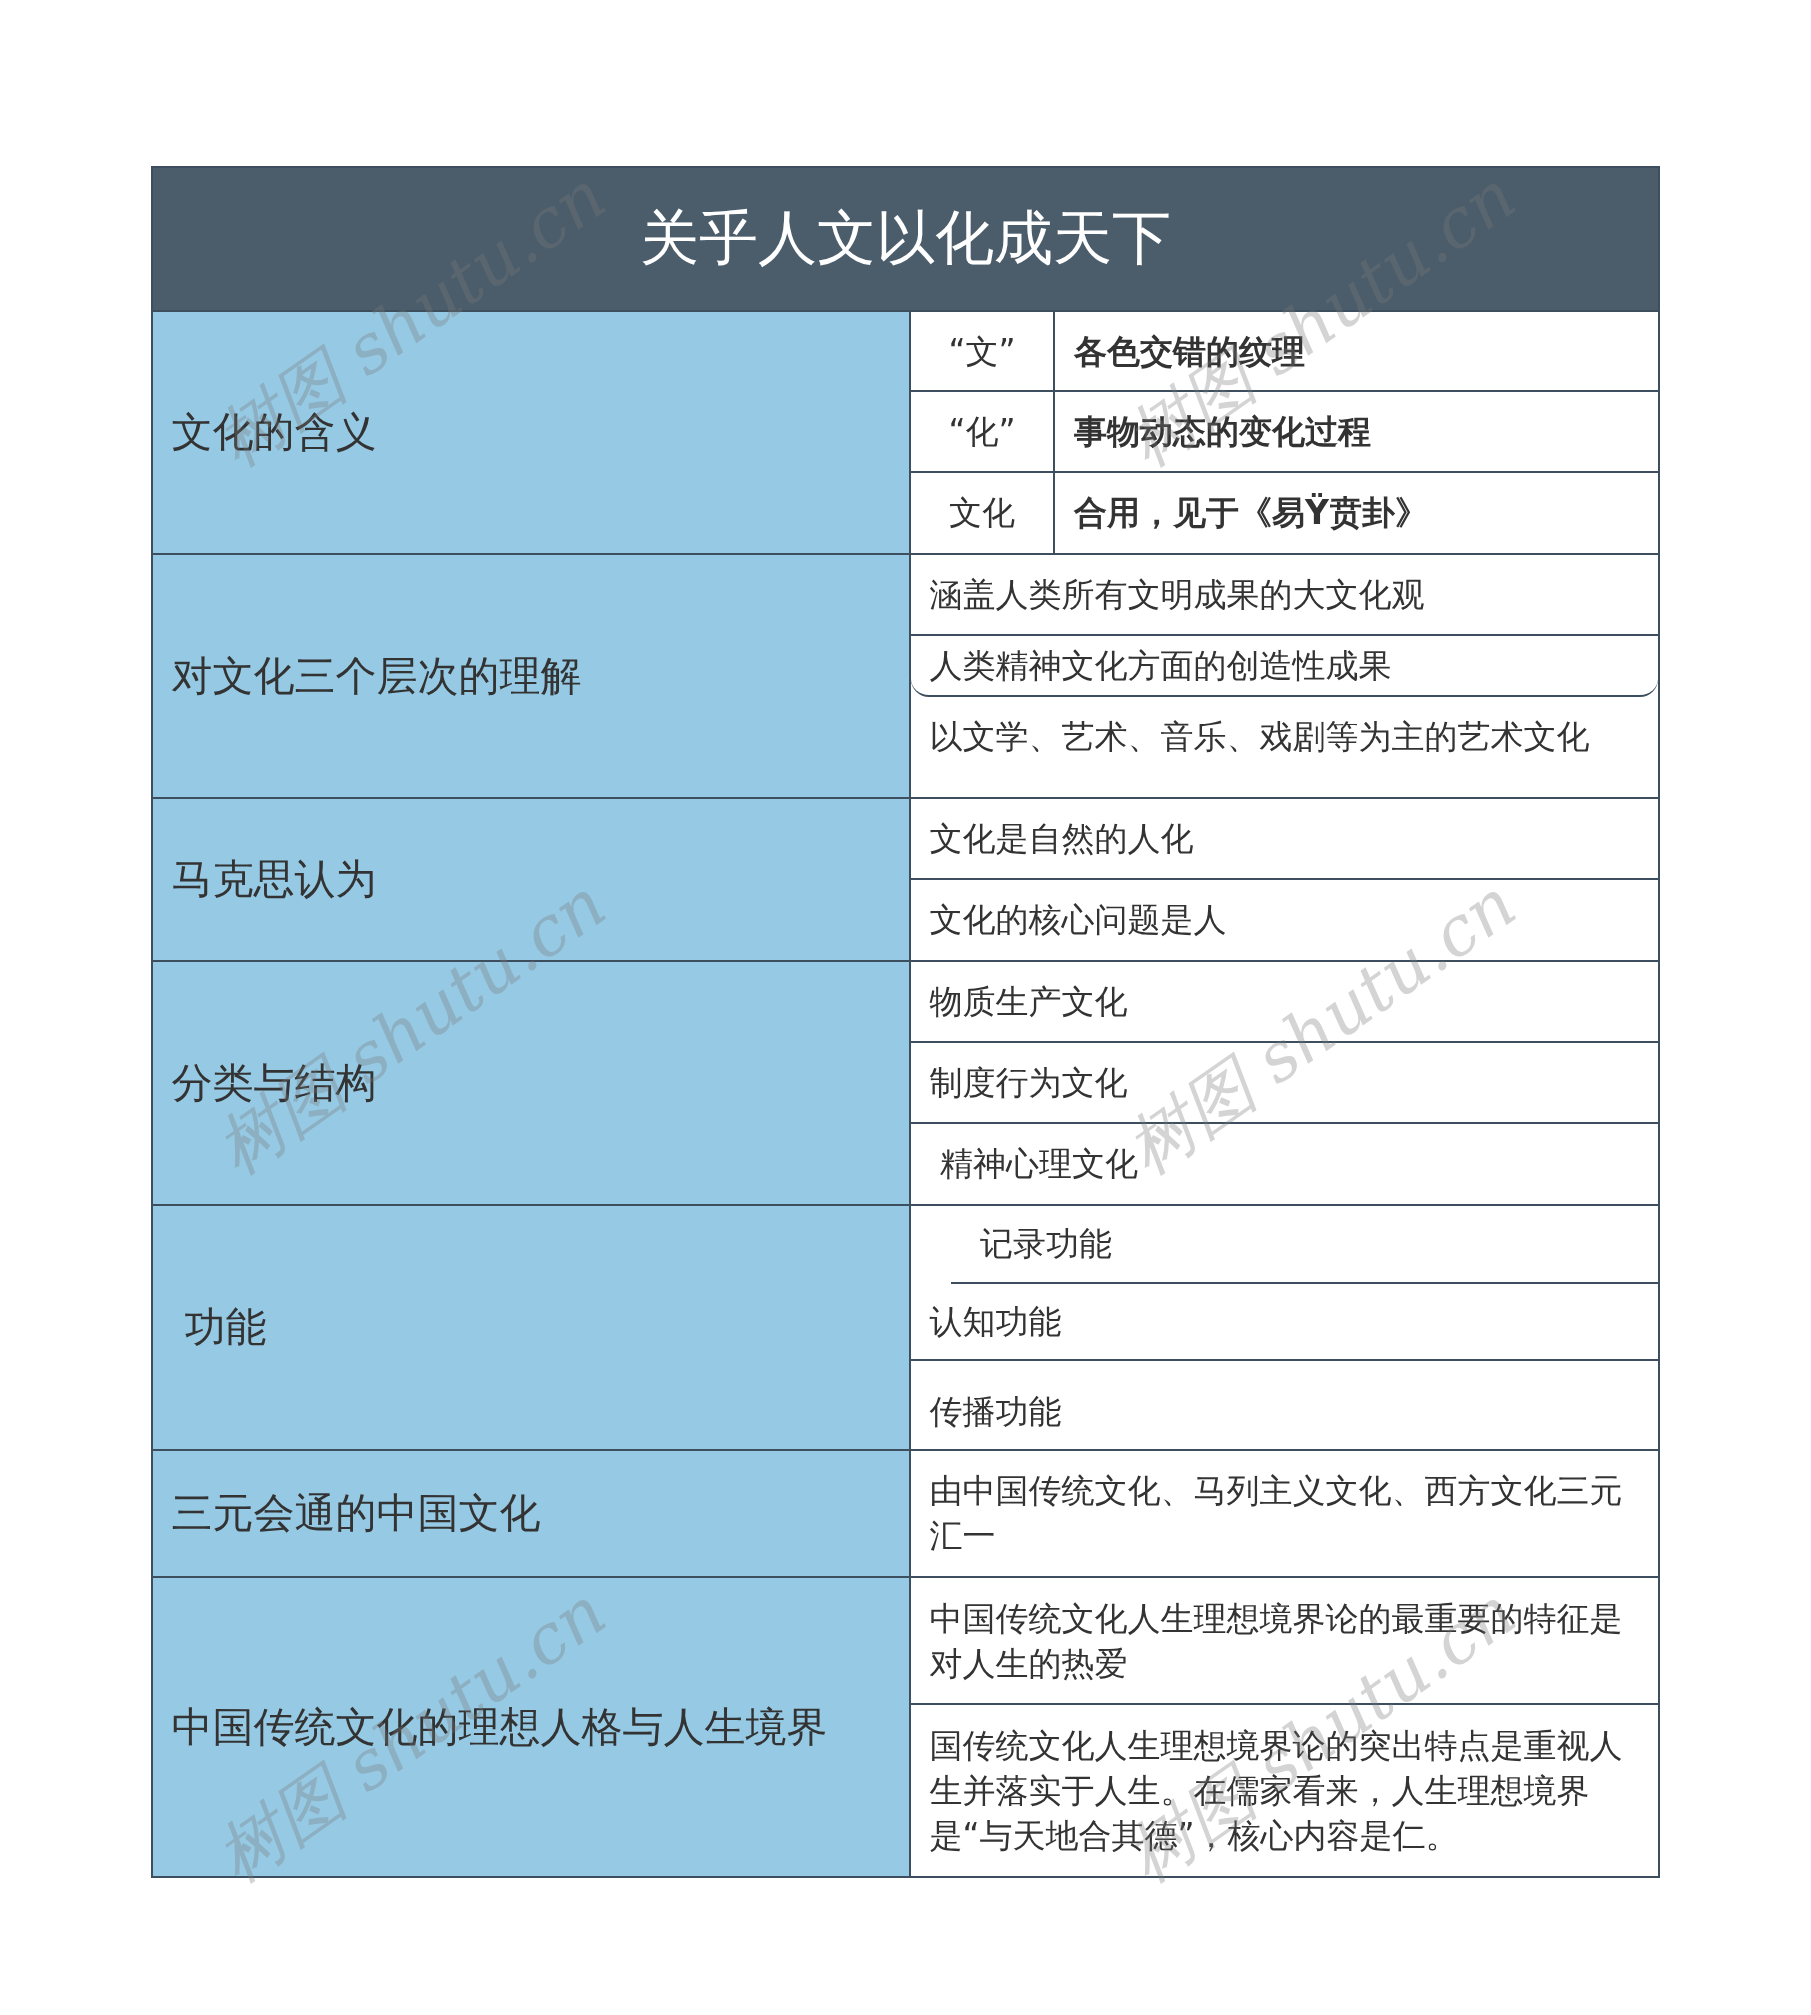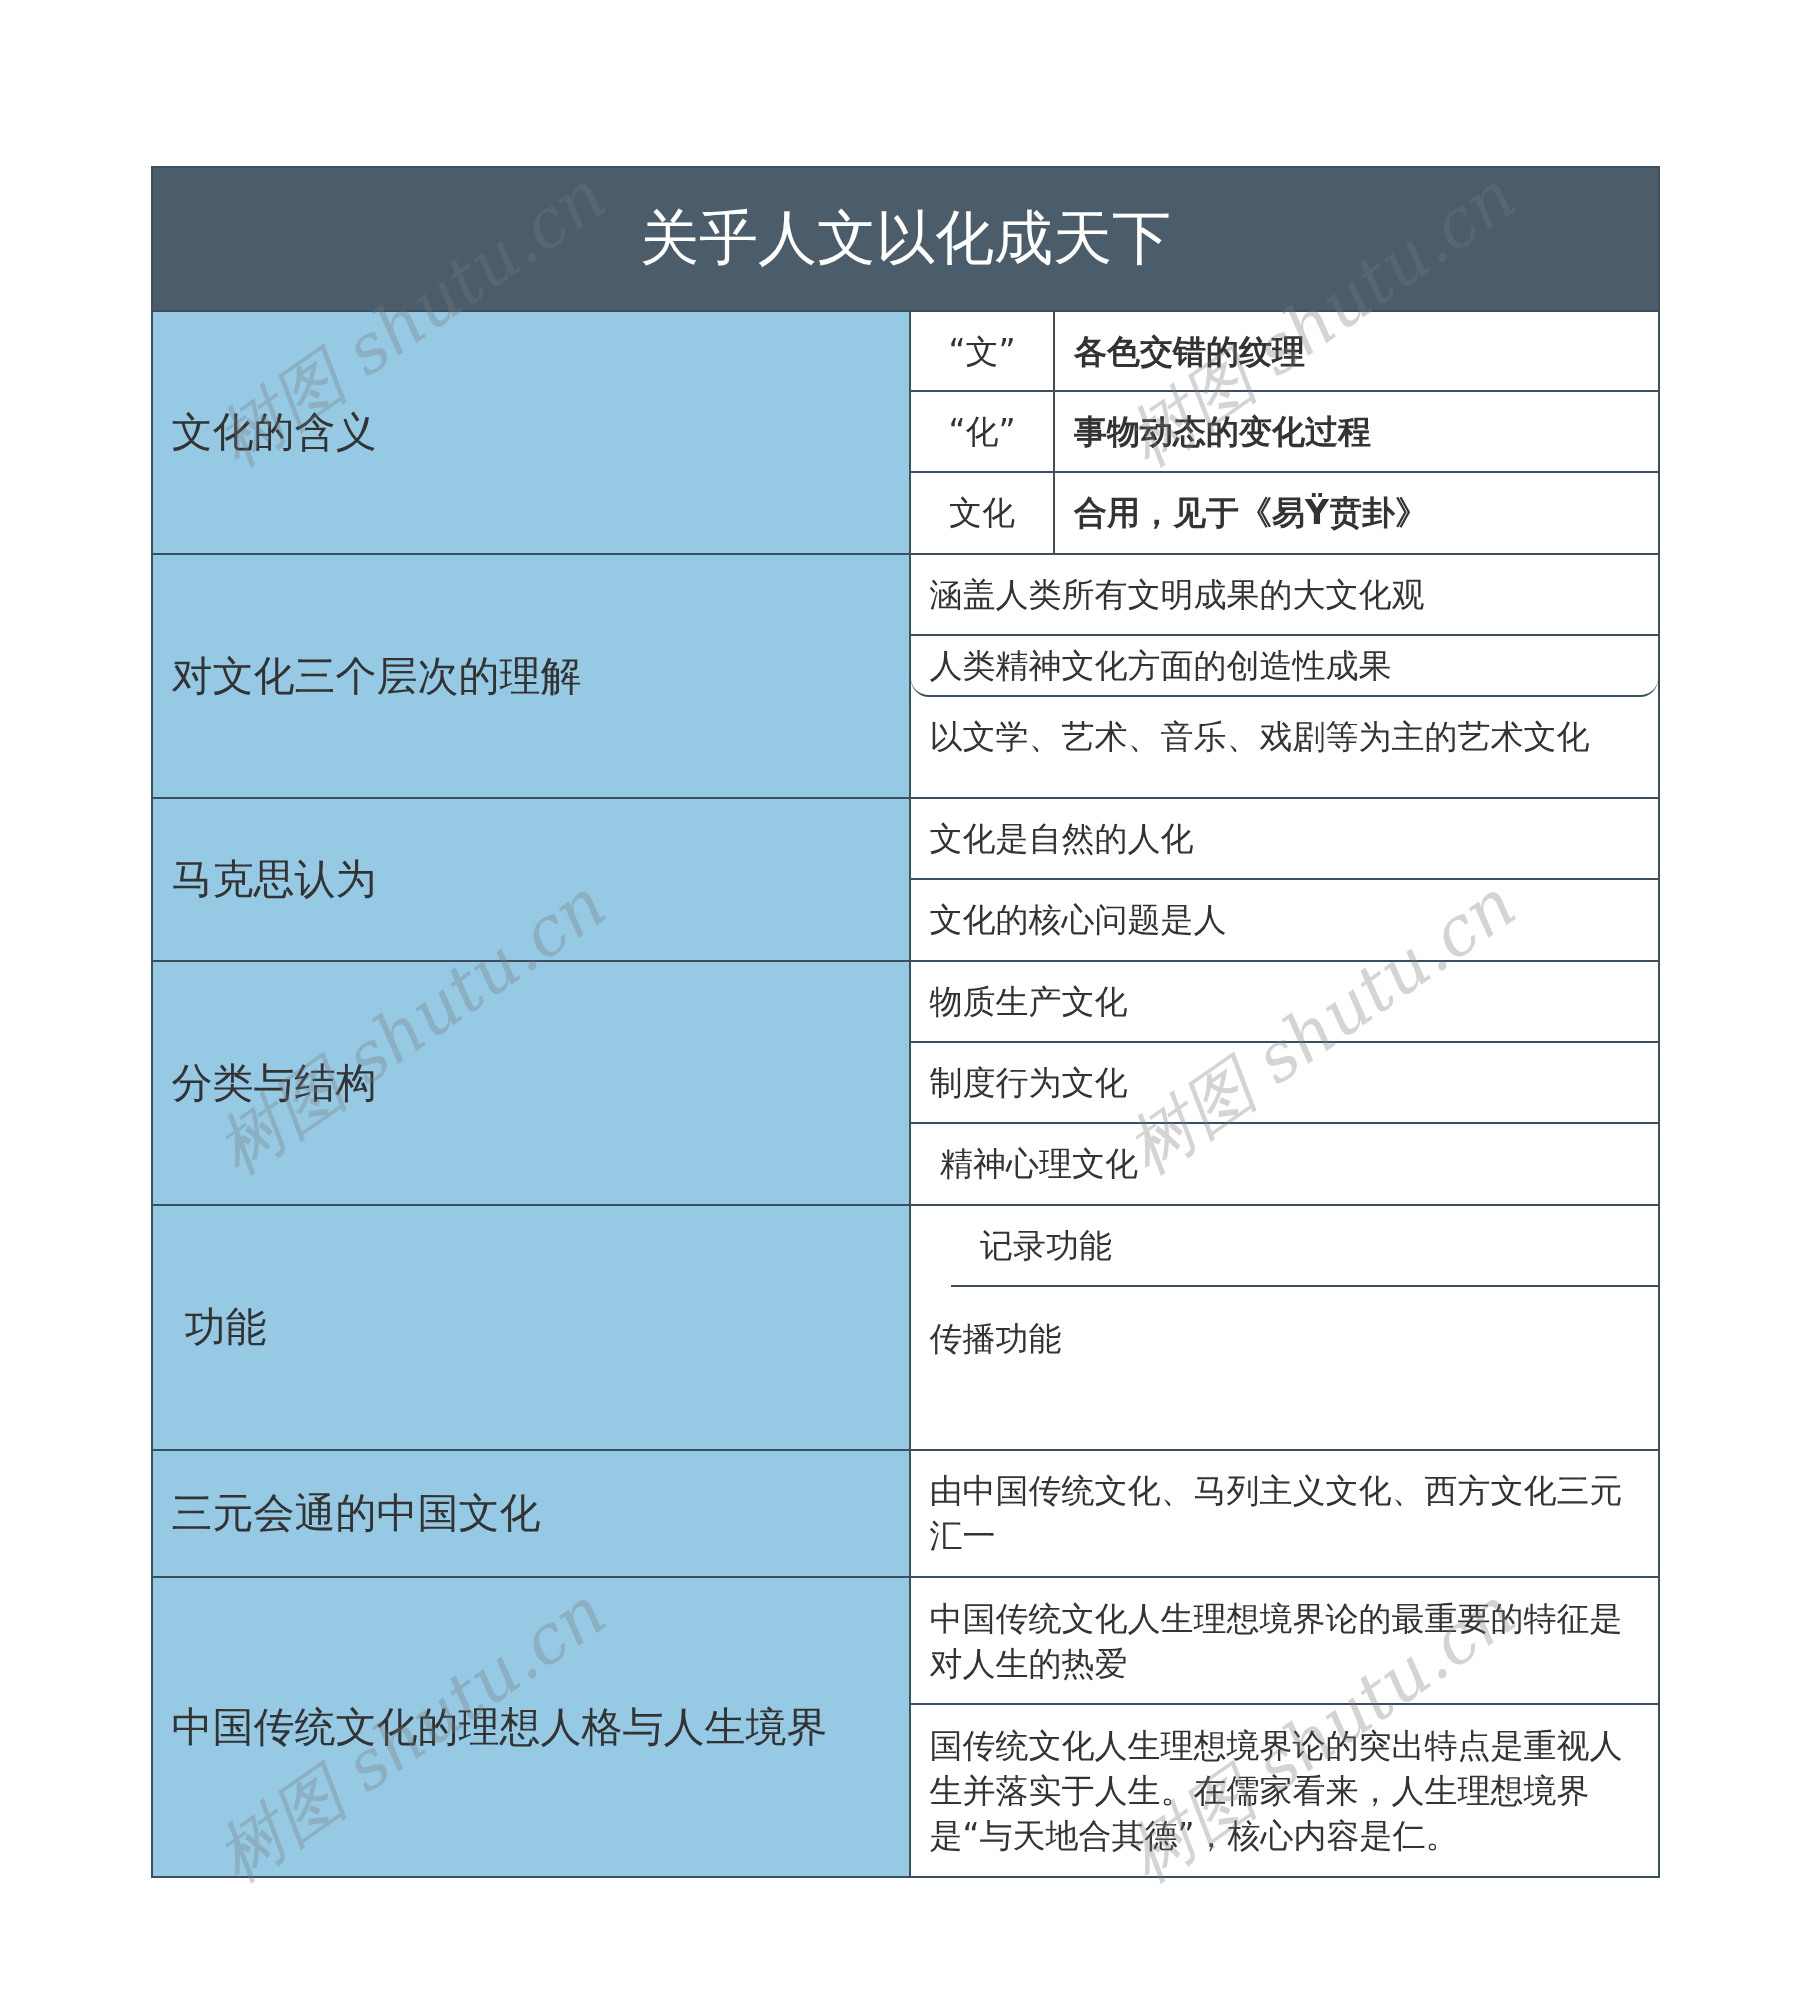--- a/index.html
+++ b/index.html
@@ -76,20 +76,21 @@
       <div class="item" style="height:81px;white-space:pre;">物质生产文化</div>
       <div class="item" style="height:81px;white-space:pre;">制度行为文化</div>
       <div class="item" style="height:79px;white-space:pre;"> 精神心理文化</div>
     </div>
   </div>
 
   <div class="group" style="height:245px;">
     <div class="label" style="white-space:pre;"> 功能</div>
     <div class="items">
       <div class="item" style="height:81px;white-space:pre;margin-left:40px;"> 记录功能</div>
+      <div class="item" style="height:81px;">认知功能</div>
       <div class="item" style="height:79px;margin-top:12px;">传播功能</div>
     </div>
   </div>
 
   <div class="group" style="height:127px;">
     <div class="label">三元会通的中国文化</div>
     <div class="items">
       <div class="item" style="height:124px;">由中国传统文化、马列主义文化、西方文化三元汇一</div>
     </div>
   </div>

